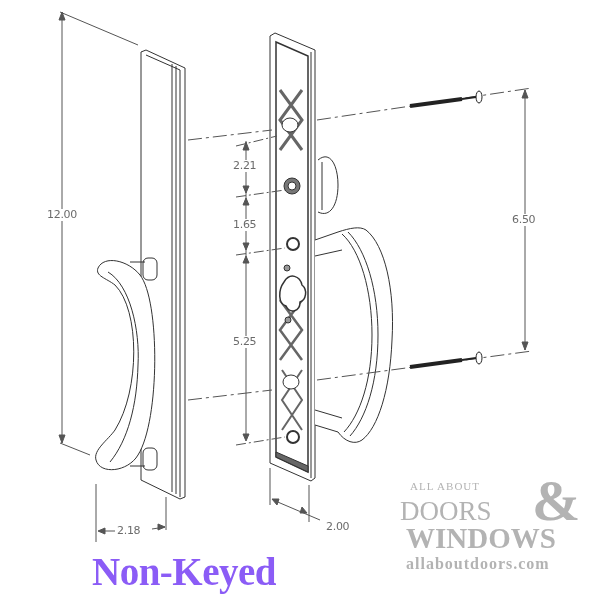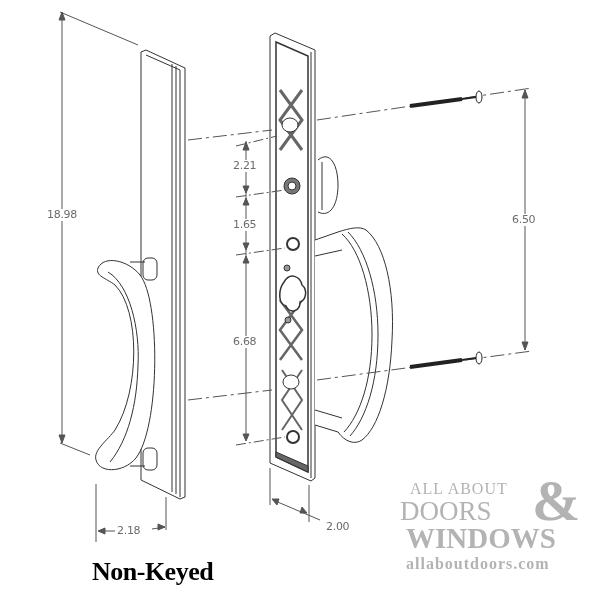--- a/index.html
+++ b/index.html
@@ -1,21 +1,21 @@
 <!DOCTYPE html>
 <html><head>
 <meta charset="utf-8">
 <style>
   html, body { margin:0; padding:0; background:#ffffff; }
   body { width:600px; height:600px; position:relative; overflow:hidden; font-family:"DejaVu Sans", sans-serif; }
   svg.drawing { position:absolute; left:0; top:0; }
   .dim { position:absolute; font-family:"DejaVu Sans", sans-serif; font-size:11px; color:#6b6b6b; background:#fff; line-height:12px; letter-spacing:-0.3px; }
-  .caption { position:absolute; left:92px; top:550px; font-family:"Liberation Serif", serif; font-weight:bold; font-size:26px; color:#000000; letter-spacing:-0.5px; line-height:44px; }
+  .caption { position:absolute; left:92px; top:550px; font-family:"Liberation Serif", serif; font-weight:bold; font-size:39px; color:#8b5cf6; letter-spacing:-0.5px; line-height:44px; }
   .logo { position:absolute; left:400px; top:480px; width:190px; color:#b3b3b3; font-family:"Liberation Serif", serif; }
-  .logo .l1 { position:absolute; left:10px; top:0px; font-size:16px; letter-spacing:1px; }
+  .logo .l1 { position:absolute; left:10px; top:0px; font-size:11px; letter-spacing:1px; }
   .logo .l2 { position:absolute; left:0px; top:16px; font-size:27px; font-weight:normal; letter-spacing:0px; }
   .logo .amp { position:absolute; left:132px; top:-8px; font-size:58px; font-weight:bold; line-height:58px; }
   .logo .l3 { position:absolute; left:6px; top:42px; font-size:29px; font-weight:bold; letter-spacing:0px; }
   .logo .l4 { position:absolute; left:6px; top:75px; font-size:16px; font-weight:bold; letter-spacing:1px; }
 </style>
 </head>
 <body>
 
 <svg class="drawing" width="600" height="600" viewBox="0 0 600 600" xmlns="http://www.w3.org/2000/svg">
   <g fill="none" stroke="#555" stroke-width="1">
@@ -130,24 +130,24 @@
     <g>
       <line x1="270" y1="468" x2="270" y2="505"></line>
       <line x1="309" y1="485" x2="309" y2="522"></line>
       <line x1="273" y1="500" x2="320" y2="520"></line>
       <polygon points="272,499 279,499 277,505" fill="#555"></polygon>
       <polygon points="307,513 300,513 302,507" fill="#555"></polygon>
     </g>
   </g>
 </svg>
 
-<div class="dim" style="left:47px;top:209px;">18.98</div>
+<div class="dim" style="left:47px;top:209px;">12.00</div>
 <div class="dim" style="left:233px;top:160px;">2.21</div>
 <div class="dim" style="left:233px;top:219px;">1.65</div>
-<div class="dim" style="left:233px;top:336px;">6.68</div>
+<div class="dim" style="left:233px;top:336px;">5.25</div>
 <div class="dim" style="left:512px;top:214px;">6.50</div>
 <div class="dim" style="left:117px;top:525px;">2.18</div>
 <div class="dim" style="left:326px;top:521px;">2.00</div>
 
 <div class="caption">Non-Keyed</div>
 
 <div class="logo">
   <span class="l1">ALL ABOUT</span>
   <span class="l2">DOORS</span>
   <span class="amp">&amp;</span>

